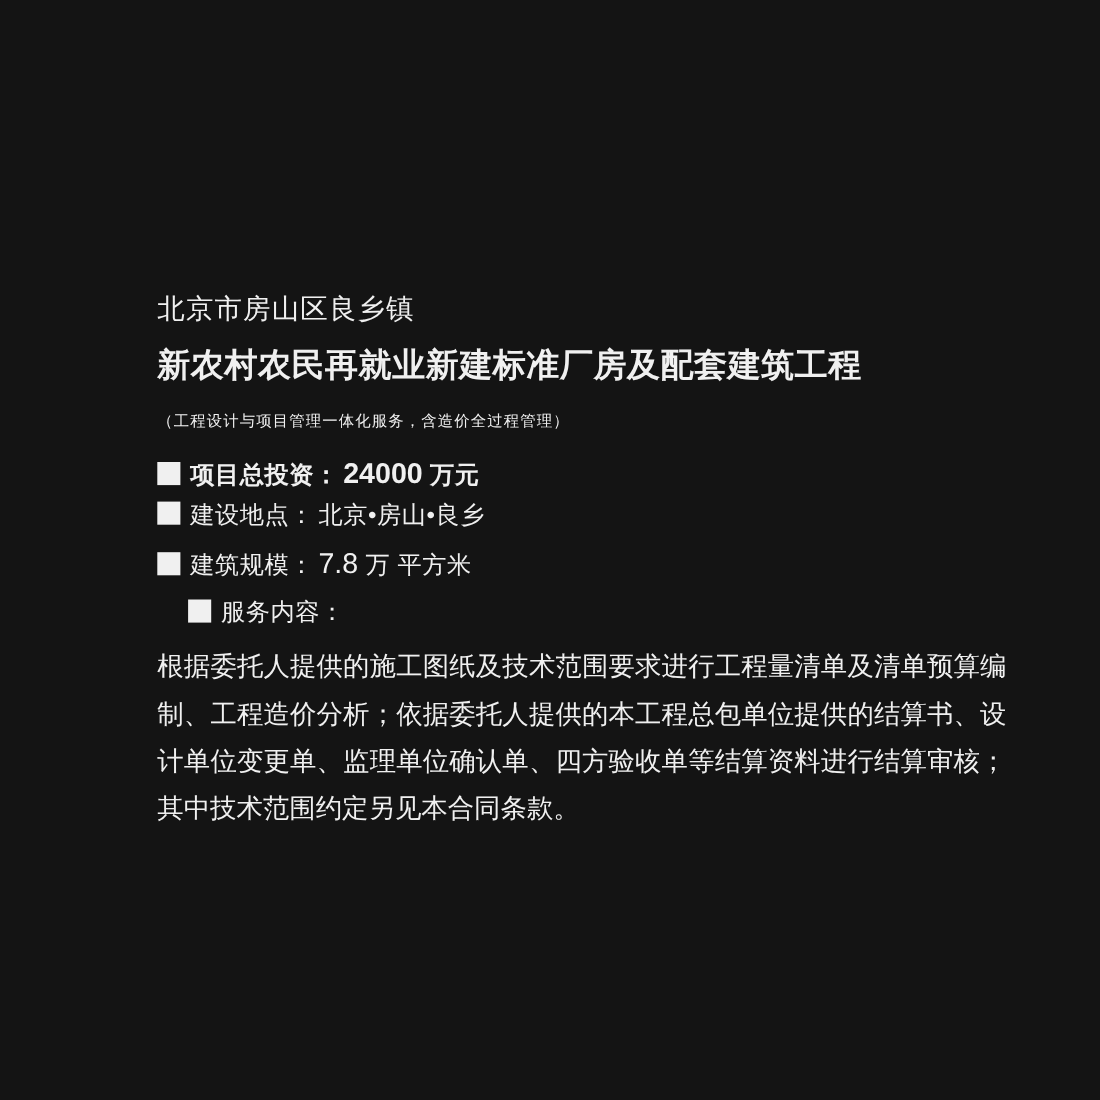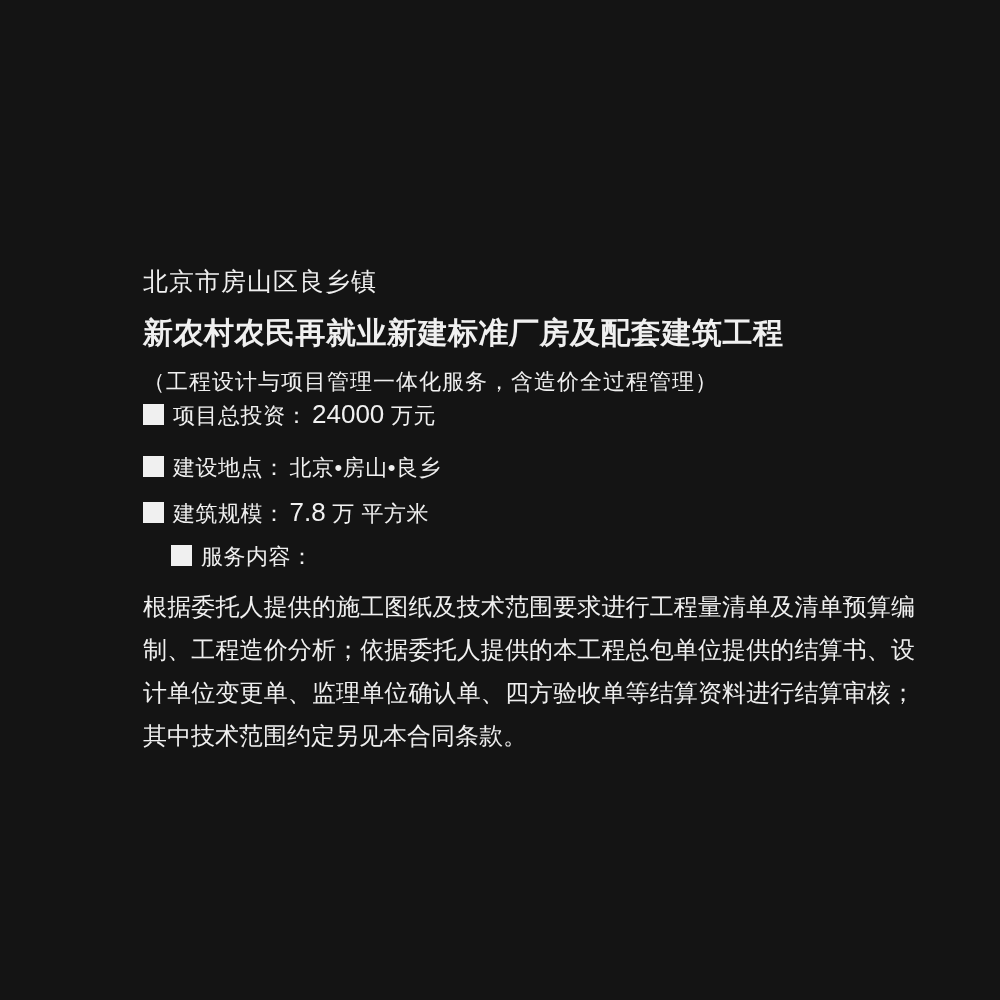--- a/index.html
+++ b/index.html
@@ -23,31 +23,31 @@
     font-size: 25px; line-height: 30px; font-weight: 400;
     letter-spacing: 1px; white-space: nowrap;
   }
   .t2 {
     position: absolute; left: 143px; top: 315px;
     font-size: 30px; line-height: 36px; font-weight: 700;
     letter-spacing: 0.5px; white-space: nowrap;
   }
   .t3 {
     position: absolute; left: 143px; top: 368px;
-    font-size: 22px; line-height: 28px; font-weight: 400;
+    font-size: 14px; line-height: 28px; font-weight: 400;
     letter-spacing: 1px; white-space: nowrap;
   }
 
   .facts { list-style: none; }
   .fact {
     position: absolute; left: 143px;
     font-size: 22px; line-height: 28px; white-space: nowrap;
     letter-spacing: 0.5px;
   }
-  .fact-1 { top: 400px; }
+  .fact-1 { top: 416px; font-weight: bold; }
   .fact-2 { top: 452px; }
   .fact-3 { top: 498px; text-align: right; }
   .fact-4 { top: 541px; padding-left: 28px; }
   .sq {
     display: inline-block;
     width: 21px; height: 21px;
     background: currentColor;
     vertical-align: -2px;
     margin-right: 9px;
   }

